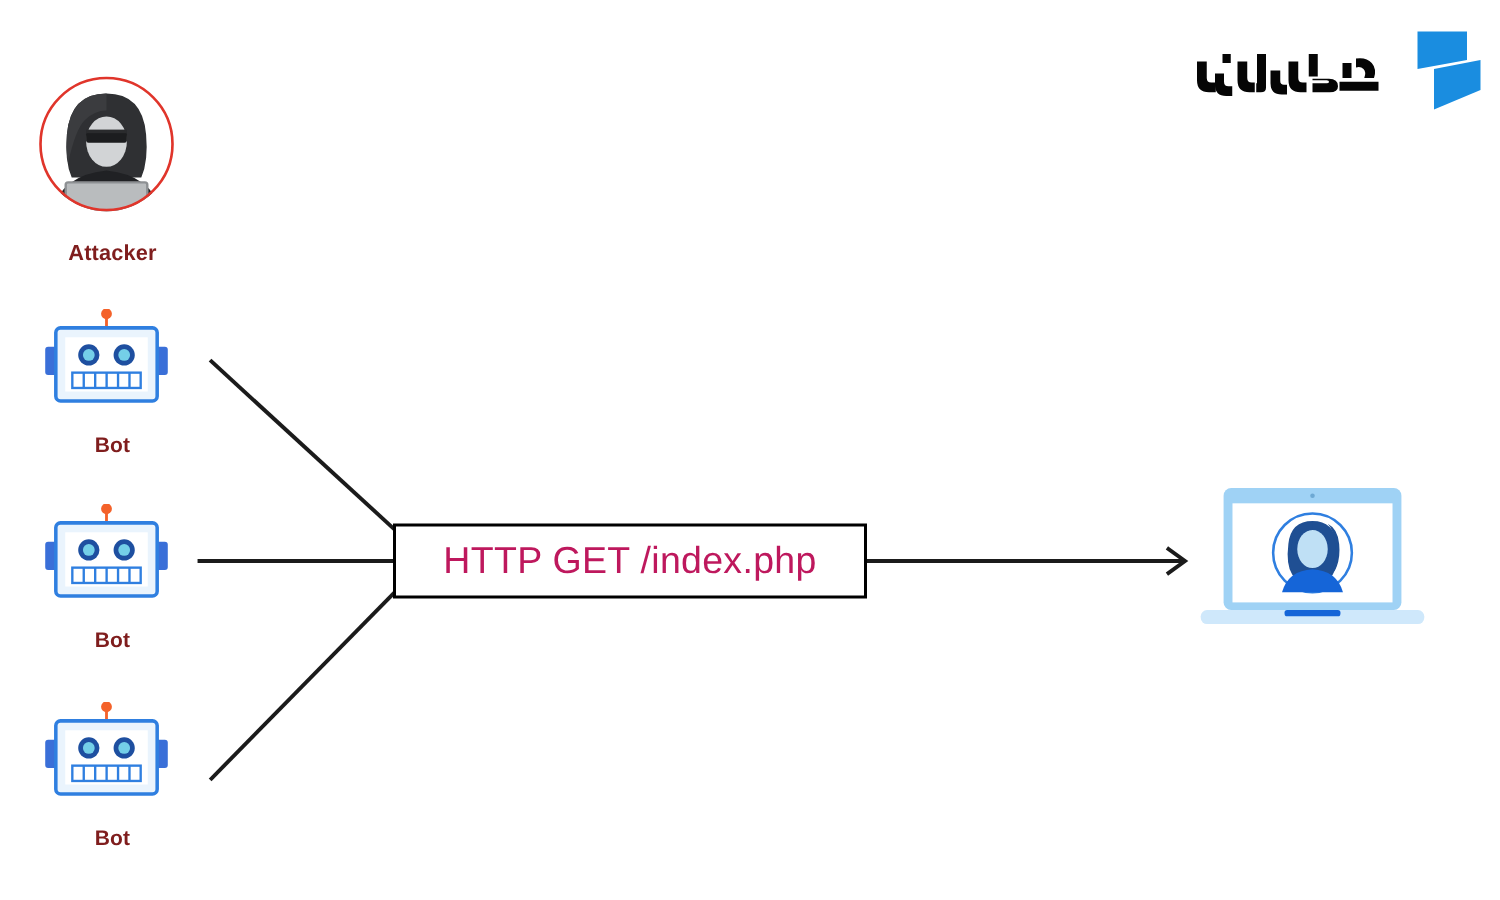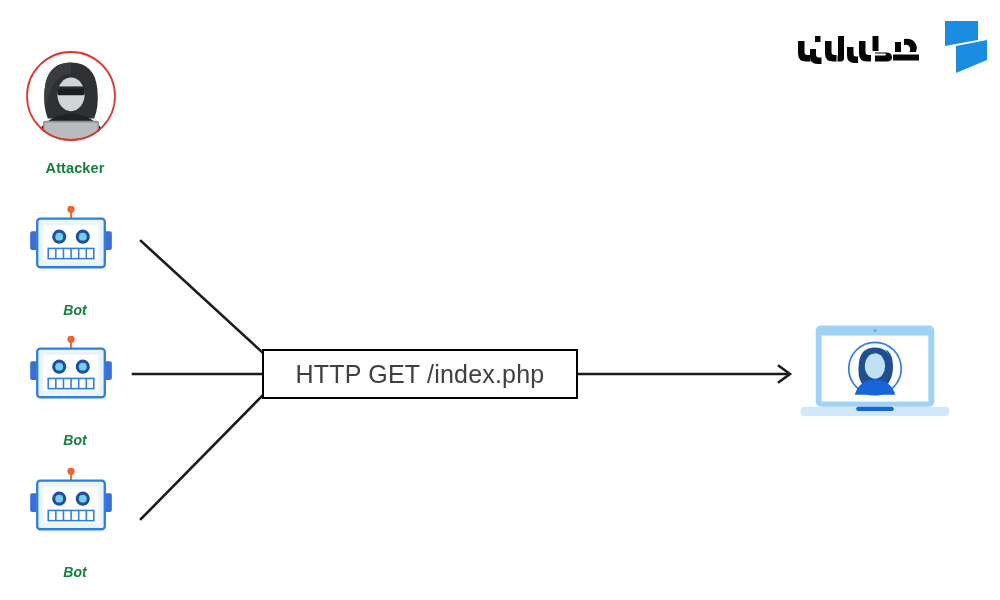--- a/index.html
+++ b/index.html
@@ -17,21 +17,21 @@
     background: #ffffff;
     overflow: hidden;
   }
 
   
   .node { position: absolute; }
   .node-label {
     text-align: center;
     font-family: "Liberation Sans", sans-serif;
     font-weight: bold;
-    color: #15803d;
+    color: #7f1d1d;
     letter-spacing: .1px;
   }
 
   
   #logo {
     position: absolute;
     top: 18px;
     left: 795px;
     width: 195px;
     height: 62px;
@@ -62,21 +62,21 @@
   #attacker .node-label { margin-top: 12px; font-size: 14.5px; }
 
   
   .bot { width: 104px; left: 23px; }
   .bot-figure {
     position: relative;
     width: 96px;
     height: 66px;
     margin: 0 auto;
   }
-  .bot .node-label { margin-top: 26px; font-size: 14px; font-style: italic; }
+  .bot .node-label { margin-top: 11px; font-size: 14px; }
 
   
   #victim { left: 790px; top: 322px; width: 180px; }
   #victim-figure {
     position: relative;
     width: 170px;
     height: 105px;
     margin: 0 auto;
   }
   #victim .node-label { margin-top: 9px; font-size: 14.5px; }
@@ -100,21 +100,21 @@
     border: 2px solid #000000;
     background: #ffffff;
     box-sizing: border-box;
     display: flex;
     align-items: center;
     justify-content: center;
   }
   #request-box-text {
     font-family: "Liberation Sans", sans-serif;
     font-size: 25px;
-    color: #404040;
+    color: #be185d;
     white-space: nowrap;
     letter-spacing: .2px;
   }
 </style>
 </head>
 <body>
 
 <div id="canvas">
 
   <div id="logo">

